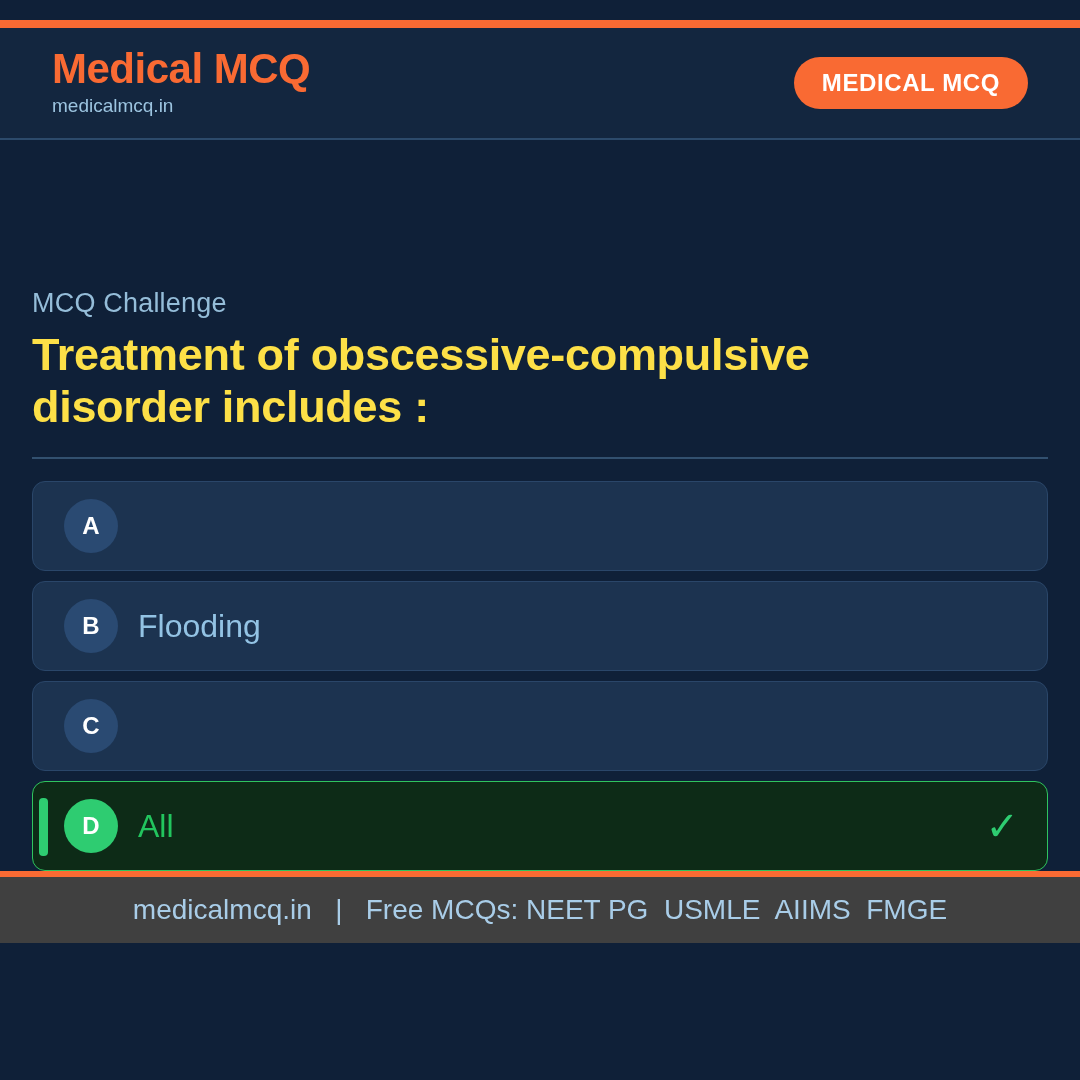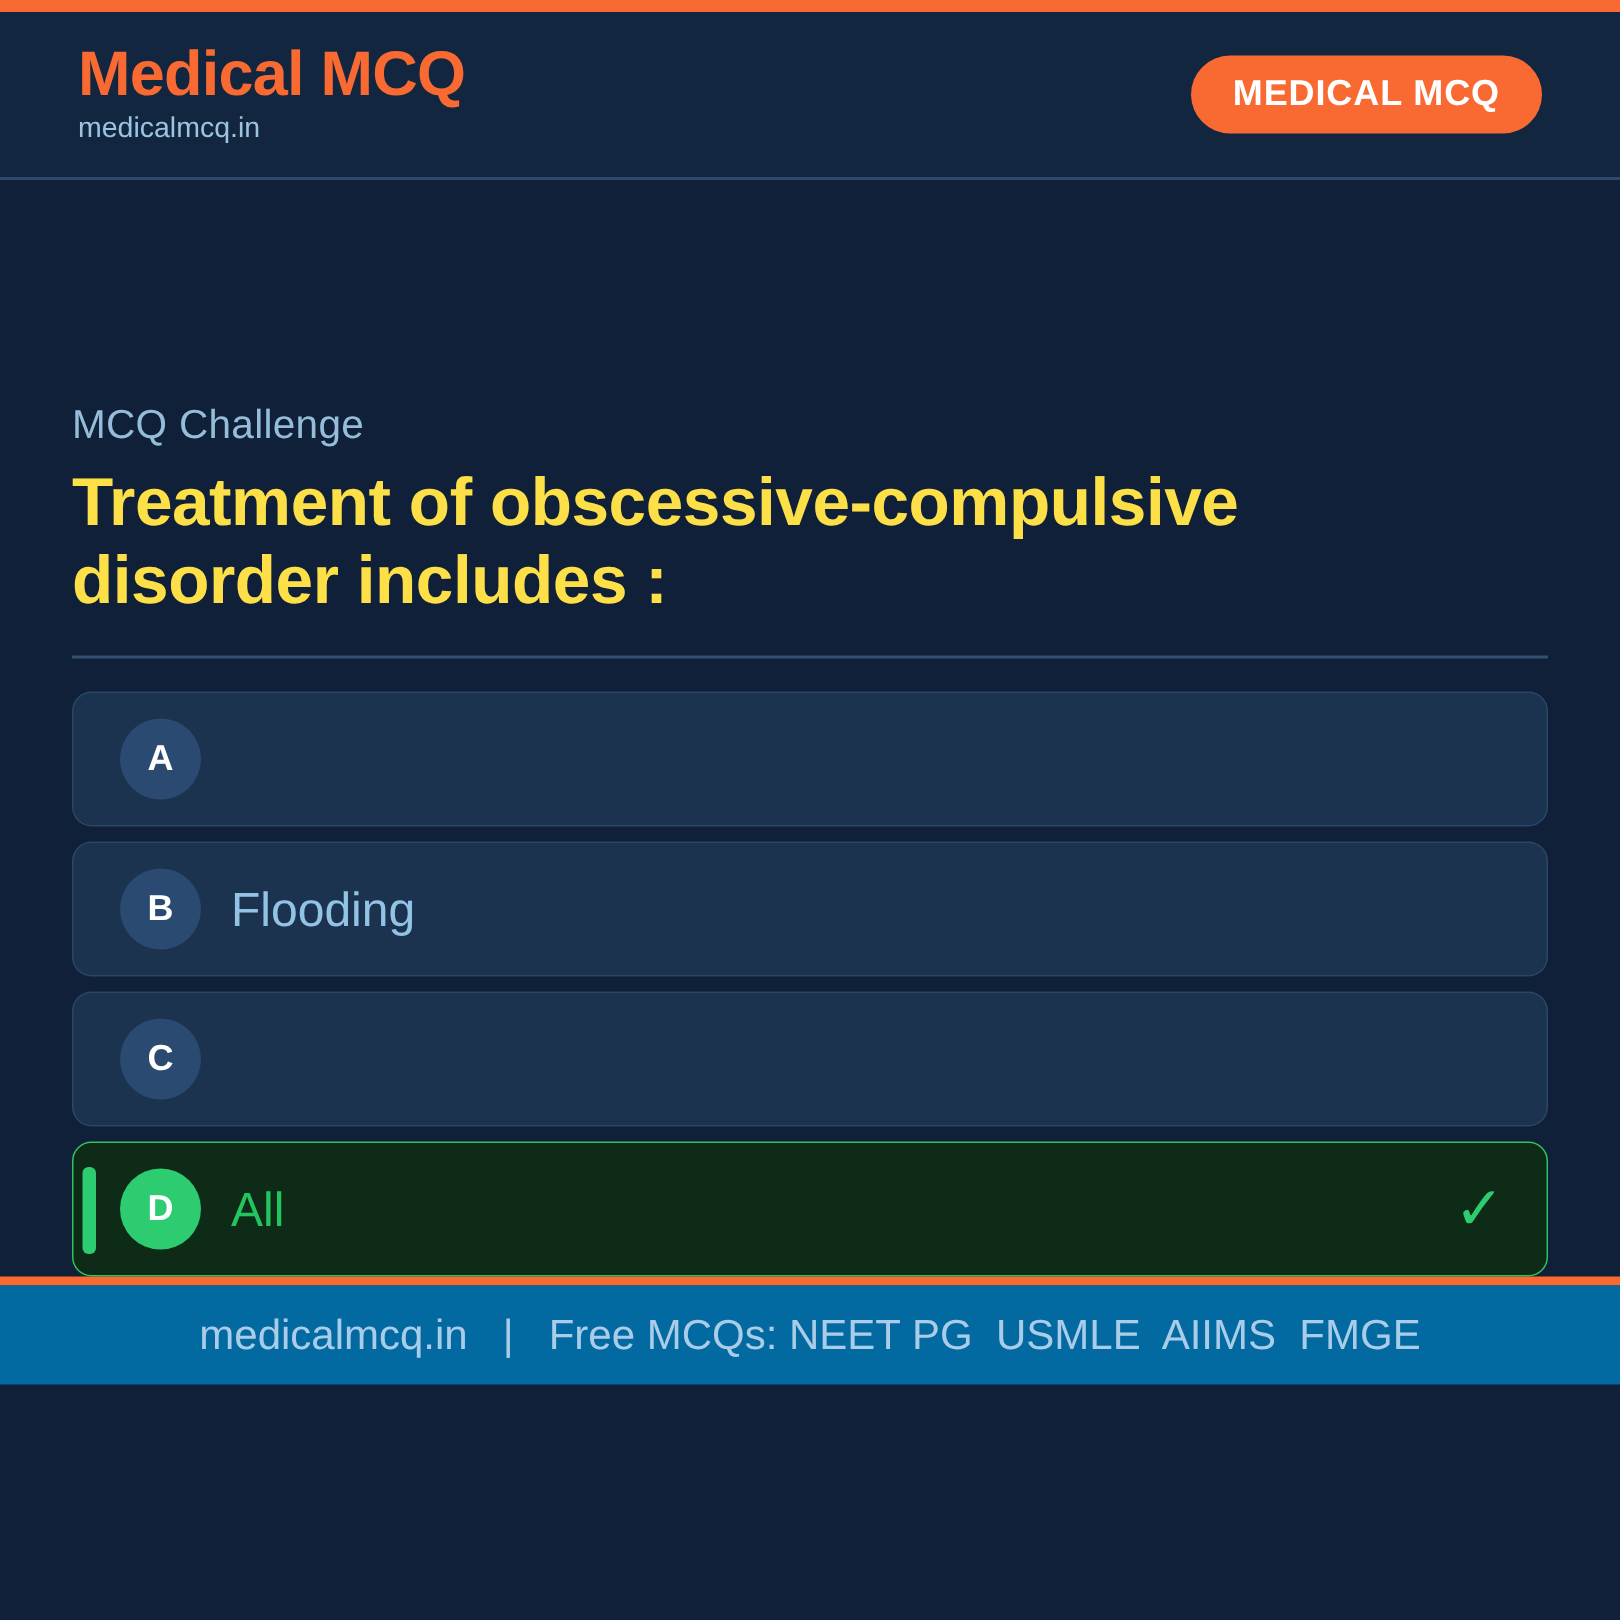--- a/index.html
+++ b/index.html
@@ -8,21 +8,21 @@
     width:1080px; height:1080px;
     background:#0f2038;
     font-family:"Liberation Sans", sans-serif;
     overflow:hidden;
   }
 
   .page {
     position:relative;
     width:1080px; height:885px;
     background:#0f2038;
-    display:flex; flex-direction:column;
+    display:flex; flex-direction:column;margin-top:20px;
   }
 
   
   .top-accent {
     height:8px; width:100%;
     background:#f96a33;
     flex:0 0 auto;
   }
 
   
@@ -58,21 +58,21 @@
     font-weight:bold;
     letter-spacing:0.6px;
     padding:12px 28px;
     border-radius:26px;
     white-space:nowrap;
   }
 
   
   .main {
     flex:1 1 auto;
-    padding:0 48px;
+    padding:0 32px;
     display:flex;
     flex-direction:column;
     justify-content:flex-start;
     position:relative;
   }
   .q-block { margin-top:148px; }
   .q-label {
     font-size:27px;
     color:#95bdd9;
     letter-spacing:0.2px;
@@ -143,21 +143,21 @@
     color:#2ecc71;
     font-size:40px;
     line-height:1;
   }
 
   
   .footer-wrap { flex:0 0 auto; }
   .footer-accent { height:6px; width:100%; background:#f96a33; }
   .footer {
     height:66px;
-    background:#0369a1;
+    background:#404040;
     display:flex;
     align-items:center;
     justify-content:center;
     gap:0px;
   }
   .footer-text {
     font-size:28px;
     color:#a9cde8;
     white-space:pre;
   }

